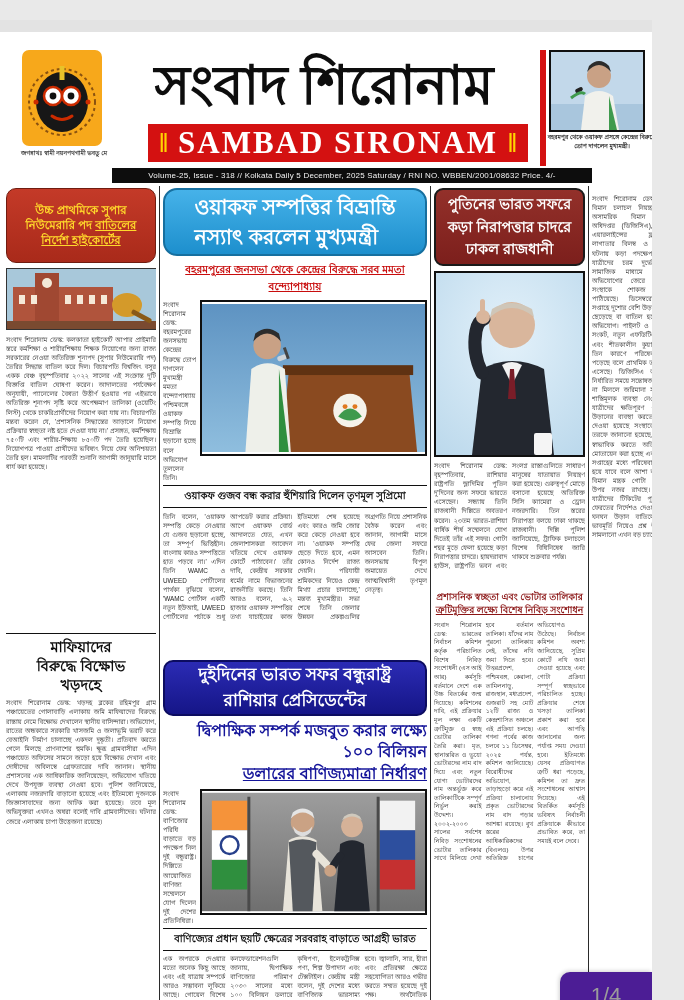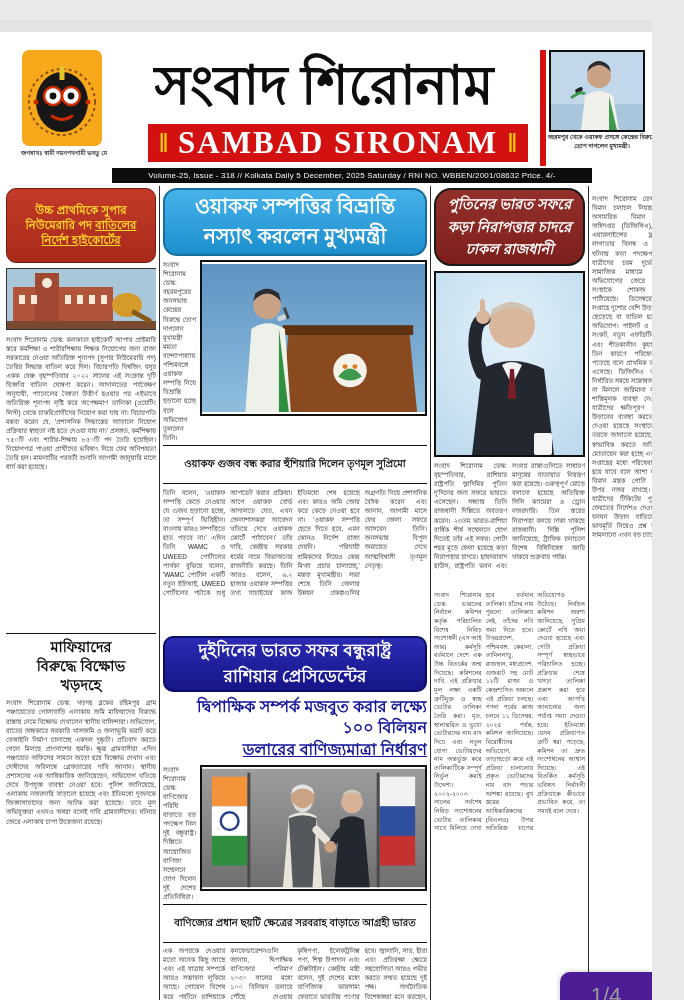--- a/index.html
+++ b/index.html
@@ -38,38 +38,38 @@
          background:linear-gradient(180deg,#c43a28,#a92a1a);border:1px solid #701c10;
          color:#ffd92b;font-weight:bold;font-size:11.5px;line-height:1.3;text-align:center;}
   .a-photo{margin-top:5px;width:150px;height:60px;border:1px solid #333;}
   .a-body1{margin-top:5px;height:292px;}
   .a-rule{margin:6px 0 4px 0;border-top:1.5px solid #111;}
   .a-head2{font-size:14.5px;font-weight:bold;text-align:center;line-height:1.3;color:#0d0d0d;}
   .a-body2{margin-top:4px;height:300px;}
   
   .b-box1{box-sizing:border-box;height:68px;border-radius:14px;border:2px solid #166f9f;
           background:linear-gradient(180deg,#46b2e9,#1d8fcd);color:#ffffff;font-weight:bold;
-          font-size:20.5px;line-height:1.45;text-align:center;display:flex;align-items:center;justify-content:center;font-family:Liberation Serif, serif;}
+          font-size:20.5px;line-height:1.45;text-align:left;display:flex;align-items:center;justify-content:center;}
   .b-subhead1{margin-top:6px;color:#c80c0c;font-weight:bold;font-size:10.5px;text-align:center;text-decoration:underline;}
   .photorow{margin-top:4px;display:flex;gap:4px;}
   .sliver{width:33px;flex:none;}
   .b-photo1{flex:1;height:152px;border:2px solid #101010;}
   .cap{margin-top:3px;border-top:1.5px solid #101010;border-bottom:1.5px solid #101010;
-       font-weight:bold;font-size:10px;text-align:center;padding:10px 0;color:#0d0d0d;}
+       font-weight:bold;font-size:10px;text-align:center;padding:2px 0;color:#0d0d0d;}
   .b-body1{margin-top:4px;height:142px;column-count:4;column-gap:5px;}
   .b-box2{margin-top:6px;box-sizing:border-box;height:56px;border-radius:10px;border:2px solid #0c0c60;
           background:linear-gradient(180deg,#2b2bb4,#151587);color:#fff;font-weight:bold;font-size:17px;
           line-height:1.5;text-align:center;display:flex;align-items:center;justify-content:center;}
   .b-subhead2{margin-top:4px;color:#15159a;font-weight:bold;font-size:16px;text-align:right;line-height:1.35;}
   .b-photo2{flex:1;height:122px;border:2px solid #101010;}
   .b-body2{margin-top:3px;height:130px;column-count:4;column-gap:5px;}
   
-  .c-box1{box-sizing:border-box;height:78px;border-radius:17px;border:2px solid #1a1a1a;
+  .c-box1{box-sizing:border-box;height:78px;border-radius:9px;border:2px solid #1a1a1a;
           background:linear-gradient(180deg,#93302a,#7c1f1c);color:#fff;font-weight:bold;font-size:14.5px;
-          line-height:1.55;text-align:center;display:flex;align-items:center;justify-content:center;font-style:italic;}
+          line-height:1.55;text-align:center;display:flex;align-items:center;justify-content:center;}
   .c-photo{margin-top:5px;width:151px;height:186px;border:2px solid #101010;box-sizing:border-box;}
   .c-body1{margin-top:4px;height:126px;column-count:2;column-gap:5px;}
   .c-box2{margin-top:6px;box-sizing:border-box;height:62px;border-radius:9px;border:2px solid #1a1a1a;
           background:linear-gradient(180deg,#6d1515,#581010);color:#fff;font-weight:bold;font-size:16.5px;
           line-height:1.6;text-align:center;display:flex;align-items:center;justify-content:center;}
   .c-subhead{margin-top:4px;color:#8b1515;font-weight:bold;font-size:9.3px;text-align:center;line-height:1.4;}
   .c-body2{margin-top:4px;height:300px;column-count:3;column-gap:4px;font-size:6.1px;}
   
   .d-head{color:#1b3ed1;font-weight:bold;text-align:center;line-height:1.55;font-size:12.5px;}
   .d-body{margin-top:6px;height:730px;}
@@ -160,20 +160,21 @@
     <div class="a-rule"></div>
     <div class="a-head2 pre">মাফিয়াদের
 বিরুদ্ধে বিক্ষোভ
 খড়দহে</div>
     <div class="a-body2 body-txt">সংবাদ শিরোনাম ডেস্ক: খড়দহ ব্লকের রহিমপুর গ্রাম পঞ্চায়েতের গোলাবাড়ি এলাকায় জমি মাফিয়াদের বিরুদ্ধে রাস্তায় নেমে বিক্ষোভ দেখালেন স্থানীয় বাসিন্দারা। অভিযোগ, রাতের অন্ধকারে সরকারি খাসজমি ও জলাভূমি ভরাট করে বেআইনি নির্মাণ চালাচ্ছে একদল দুষ্কৃতী। প্রতিবাদ করতে গেলে মিলছে প্রাণনাশের হুমকি। ক্ষুব্ধ গ্রামবাসীরা এদিন পঞ্চায়েত অফিসের সামনে জড়ো হয়ে বিক্ষোভ দেখান এবং দোষীদের অবিলম্বে গ্রেফতারের দাবি জানান। স্থানীয় প্রশাসনের এক আধিকারিক জানিয়েছেন, অভিযোগ খতিয়ে দেখে উপযুক্ত ব্যবস্থা নেওয়া হবে। পুলিশ জানিয়েছে, এলাকায় নজরদারি বাড়ানো হয়েছে এবং ইতিমধ্যে দুজনকে জিজ্ঞাসাবাদের জন্য আটক করা হয়েছে। তবে মূল অভিযুক্তরা এখনও অধরা বলেই দাবি গ্রামবাসীদের। ঘটনার জেরে এলাকায় চাপা উত্তেজনা রয়েছে।</div>
   </div>
 
   <div class="abs col colB">
     <div class="b-box1 pre">ওয়াকফ সম্পত্তির বিভ্রান্তি
 নস্যাৎ করলেন মুখ্যমন্ত্রী</div>
+    <div class="b-subhead1">বহরমপুরের জনসভা থেকে কেন্দ্রের বিরুদ্ধে সরব মমতা বন্দ্যোপাধ্যায়</div>
     <div class="photorow">
       <div class="sliver body-txt">সংবাদ শিরোনাম ডেস্ক: বহরমপুরের জনসভায় কেন্দ্রের বিরুদ্ধে তোপ দাগলেন মুখ্যমন্ত্রী মমতা বন্দ্যোপাধ্যায়। পশ্চিমবঙ্গে ওয়াকফ সম্পত্তি নিয়ে বিভ্রান্তি ছড়ানো হচ্ছে বলে অভিযোগ তুললেন তিনি।</div>
       <div class="b-photo1">
         <svg viewBox="0 0 226 150">
           <defs>
             <linearGradient id="bgb" x1="0" y1="0" x2="0" y2="1">
               <stop offset="0" stop-color="#5e93c2"></stop>
                 <stop offset="1" stop-color="#8fbede"></stop>
             </linearGradient>
           </defs>
@@ -258,20 +259,24 @@
         <path d="M36 182 L46 96 Q76 80 108 96 L118 182 Z" fill="#23272f"></path>
         <path d="M66 92 L76 112 L86 92 Q76 86 66 92" fill="#f2f2f2"></path>
         <path d="M74 96 L78 96 L80 126 L72 126 Z" fill="#7a1d28"></path>
         <path d="M46 100 Q36 80 40 58 Q42 48 48 46" stroke="#23272f" stroke-width="13" fill="none" stroke-linecap="round"></path>
         <circle cx="47" cy="44" r="7" fill="#d9b69c"></circle>
         <rect x="44" y="26" width="5" height="16" rx="2.5" fill="#d9b69c"></rect>
         <rect x="98" y="160" width="18" height="22" rx="2" fill="#f5f5f5"></rect>
       </svg>
     </div>
     <div class="c-body1 body-txt">সংবাদ শিরোনাম ডেস্ক: বৃহস্পতিবার, রাশিয়ার রাষ্ট্রপতি ভ্লাদিমির পুতিন দু'দিনের জন্য সফরে ভারতে এসেছেন। সন্ধ্যায় তিনি রাজধানী দিল্লিতে অবতরণ করেন। ২৩তম ভারত-রাশিয়া বার্ষিক শীর্ষ সম্মেলনে যোগ দিতেই তাঁর এই সফর। গোটা শহর মুড়ে ফেলা হয়েছে কড়া নিরাপত্তার চাদরে। হায়দরাবাদ হাউস, রাষ্ট্রপতি ভবন এবং সংলগ্ন রাস্তাগুলিতে সাধারণ মানুষের যাতায়াত নিয়ন্ত্রণ করা হয়েছে। গুরুত্বপূর্ণ মোড়ে বসানো হয়েছে অতিরিক্ত সিসি ক্যামেরা ও ড্রোন নজরদারি। তিন স্তরের নিরাপত্তা বলয়ে ঢাকা থাকছে রাজধানী। দিল্লি পুলিশ জানিয়েছে, ট্রাফিক চলাচলে বিশেষ বিধিনিষেধ জারি থাকবে শুক্রবার পর্যন্ত।</div>
+    <div class="c-subhead">
+      <span>প্রশাসনিক স্বচ্ছতা এবং ভোটার তালিকার</span><br>
+      <span class="u">ত্রুটিমুক্তির লক্ষ্যে বিশেষ নিবিড় সংশোধন</span>
+    </div>
     <div class="c-body2 body-txt">সংবাদ শিরোনাম ডেস্ক: ভারতের নির্বাচন কমিশন কর্তৃক পরিচালিত বিশেষ নিবিড় সংশোধনী (এস আই আর) কর্মসূচি বর্তমানে দেশে এক উচ্চ বিতর্কের জন্ম দিয়েছে। কমিশনের দাবি, এই প্রক্রিয়ার মূল লক্ষ্য একটি ত্রুটিমুক্ত ও স্বচ্ছ ভোটার তালিকা তৈরি করা। মৃত, স্থানান্তরিত ও ভুয়ো ভোটারদের নাম বাদ দিয়ে এবং নতুন যোগ্য ভোটারদের নাম অন্তর্ভুক্ত করে তালিকাটিকে সম্পূর্ণ নির্ভুল করাই উদ্দেশ্য। ২০০২-২০০৩ সালের সর্বশেষ নিবিড় সংশোধনের ভোটার তালিকার সাথে মিলিয়ে দেখা হবে বর্তমান তালিকা। যাঁদের নাম পুরনো তালিকায় নেই, তাঁদের নথি জমা দিতে হবে। উত্তরপ্রদেশ, পশ্চিমবঙ্গ, কেরালা, তামিলনাড়ু, রাজস্থান, মধ্যপ্রদেশ, গুজরাট সহ মোট ১২টি রাজ্য ও কেন্দ্রশাসিত অঞ্চলে এই প্রক্রিয়া চলছে। গণনা পর্বের কাজ চলবে ১১ ডিসেম্বর, ২০২৫ পর্যন্ত, কমিশন জানিয়েছে। বিরোধীদের অভিযোগ, তাড়াহুড়ো করে এই প্রক্রিয়া চালানোয় প্রকৃত ভোটারদের নাম বাদ পড়ার আশঙ্কা রয়েছে। বুথ স্তরের আধিকারিকদের (বিএলও) উপর অতিরিক্ত চাপের অভিযোগও উঠেছে। নির্বাচন কমিশন অবশ্য জানিয়েছে, সুপ্রিম কোর্টে নথি জমা দেওয়া হয়েছে এবং গোটা প্রক্রিয়া সম্পূর্ণ স্বচ্ছভাবে পরিচালিত হচ্ছে। প্রক্রিয়ার শেষে খসড়া তালিকা প্রকাশ করা হবে এবং আপত্তি জানানোর জন্য পর্যাপ্ত সময় দেওয়া হবে। ইতিমধ্যে যেসব প্রক্রিয়াগত ত্রুটি ধরা পড়েছে, কমিশন তা দ্রুত সংশোধনের আশ্বাস দিয়েছে। এই বিতর্কিত কর্মসূচি ভবিষ্যৎ নির্বাচনী প্রক্রিয়াকে কীভাবে প্রভাবিত করে, তা সময়ই বলে দেবে।</div>
   </div>
 
   <div class="abs col colD">
     <div class="d-body body-txt">সংবাদ শিরোনাম ডেস্ক: দেশের বিমান চলাচল নিয়ন্ত্রক সংস্থা, অসামরিক বিমান চলাচল অধিদপ্তর (ডিজিসিএ), ইন্ডিগো এয়ারলাইন্সের ফ্লাইটগুলির লাগাতার বিলম্ব ও বাতিলের ঘটনায় কড়া পদক্ষেপ করেছে। যাত্রীদের চরম দুর্ভোগ এবং সামাজিক মাধ্যমে ক্রমবর্ধমান অভিযোগের জেরে ডিজিসিএ সংস্থাকে শোকজ নোটিস পাঠিয়েছে। ডিসেম্বরের প্রথম সপ্তাহে দুশোর বেশি উড়ান দেরিতে ছেড়েছে বা বাতিল হয়েছে বলে অভিযোগ। পাইলট ও কেবিন ক্রু সংকট, নতুন এফডিটিএল নিয়ম এবং শীতকালীন কুয়াশা— এই তিন কারণে পরিষেবা ভেঙে পড়েছে বলে প্রাথমিক তদন্তে উঠে এসেছে। ডিজিসিএ জানিয়েছে, নির্ধারিত সময়ে সন্তোষজনক জবাব না মিললে জরিমানা সহ কঠোর শাস্তিমূলক ব্যবস্থা নেওয়া হবে। যাত্রীদের ক্ষতিপূরণ ও বিকল্প উড়ানের ব্যবস্থা করতেও নির্দেশ দেওয়া হয়েছে সংস্থাকে। সংস্থার তরফে জানানো হয়েছে, পরিস্থিতি স্বাভাবিক করতে অতিরিক্ত ক্রু মোতায়েন করা হচ্ছে এবং আগামী সপ্তাহের মধ্যে পরিষেবা স্বাভাবিক হয়ে যাবে বলে আশা করা হচ্ছে। বিমান মন্ত্রক গোটা পরিস্থিতির উপর নজর রাখছে। ক্ষতিগ্রস্ত যাত্রীদের টিকিটের পুরো টাকা ফেরতের নির্দেশও দেওয়া হয়েছে। ঘনঘন উড়ান বাতিলে সংস্থার ভাবমূর্তি নিয়েও প্রশ্ন উঠছে, যা সামলানো এখন বড় চ্যালেঞ্জ।</div>
   </div>
 
   <div class="abs pageind">1/4</div>
 
 </div>

